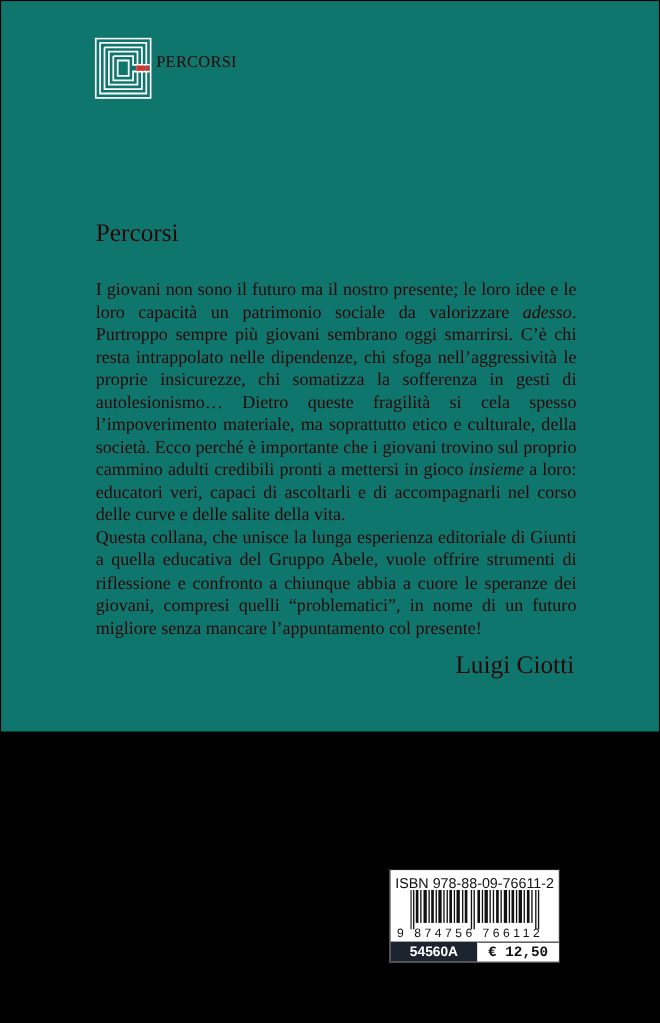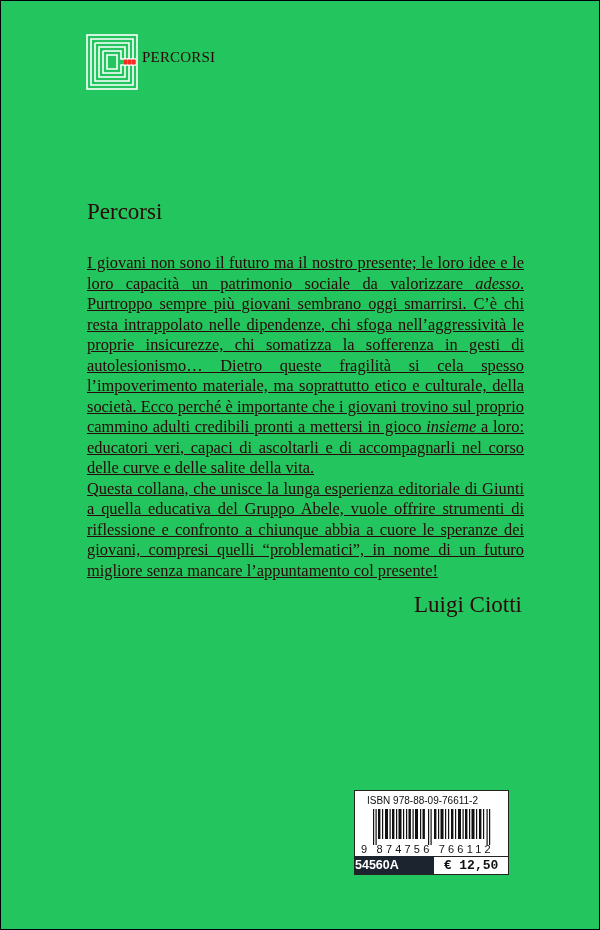--- a/index.html
+++ b/index.html
@@ -1,60 +1,60 @@
 <!DOCTYPE html>
 <html><head>
 <meta charset="utf-8">
 <style>
   html, body { margin:0; padding:0; }
   body { width:600px; height:930px; background:#000; overflow:hidden; }
   .cover {
-    position:absolute; left:1px; top:1px; width:598px; height:928px;
-    background:#22c55e;
+    position:absolute; left:1px; top:1px; width:598px; height:664px;
+    background:#0f766e;
     font-family:"Liberation Serif","DejaVu Serif",serif;
     color:#2a0808;
   }
   .logo { position:absolute; left:85px; top:33px; width:52px; height:56px; }
   .logo-text {
     position:absolute; left:141px; top:48px;
     font-size:15px; letter-spacing:0.2px; color:#2a0808;
   }
   .section-title {
     position:absolute; left:86px; top:198px;
     font-size:23px; color:#2a0808;
   }
   .body-text {
     position:absolute; left:86px; top:252px; width:437px;
     font-size:16.4px; line-height:20.5px; text-align:justify;
     color:#2a0808;
   }
-  .body-text p { margin:0;text-decoration:underline; }
+  .body-text p { margin:0; }
   .body-text em { font-style:italic; }
   .signature {
     position:absolute; right:77px; top:591px;
     font-size:23px; color:#2a0808;
   }
   .label {
     position:absolute; left:353px; top:789px; width:155px; height:85px;
     background:#fff; border:1px solid #222; box-sizing:border-box;
     font-family:"Liberation Sans","DejaVu Sans",sans-serif;
   }
   .isbn-text {
-    position:absolute; left:0; right:0; top:4px; text-align:left;
-    font-size:10px; color:#111;margin-left:12px;
+    position:absolute; left:0; right:0; top:4px; text-align:center;
+    font-size:13px; color:#111;
   }
   .barcode { position:absolute; left:18px; top:18px; width:118px; height:36px; }
   .barcode-digits {
     position:absolute; left:6px; top:52px; width:140px;
     font-size:11px; letter-spacing:3.2px; color:#111;
   }
   .label-bottom { position:absolute; left:0; right:0; bottom:0; height:18px; display:flex; }
   .code-box {
     width:79px; background:#1c2430; color:#fff;
-    font-weight:bold; font-size:12.5px; text-align:left; line-height:18px;
+    font-weight:bold; font-size:12.5px; text-align:center; line-height:18px;
   }
   .price-box {
     flex:1; background:#fff; color:#111; border-top:1px solid #222;
     font-weight:bold; font-size:13px; text-align:center; line-height:17px;font-family:Liberation Mono, monospace;
   }
 </style>
 </head>
 <body>
 
 <div class="cover">

